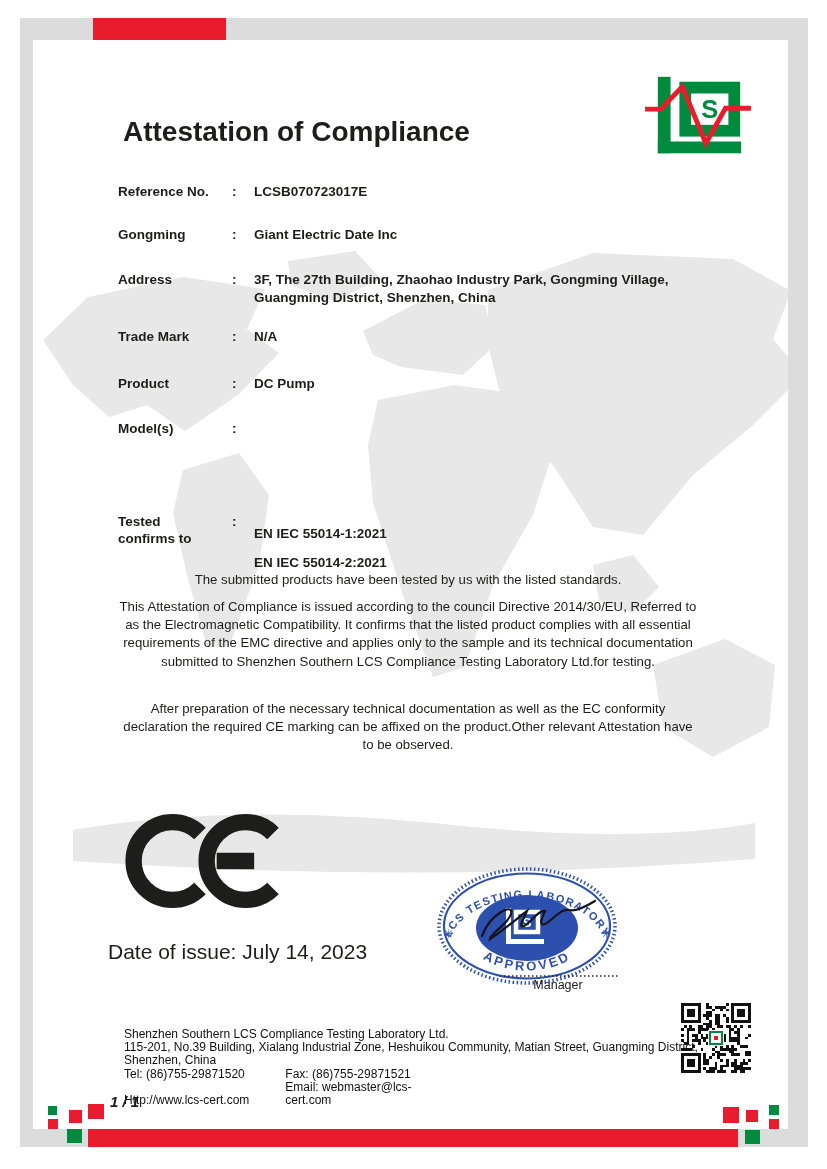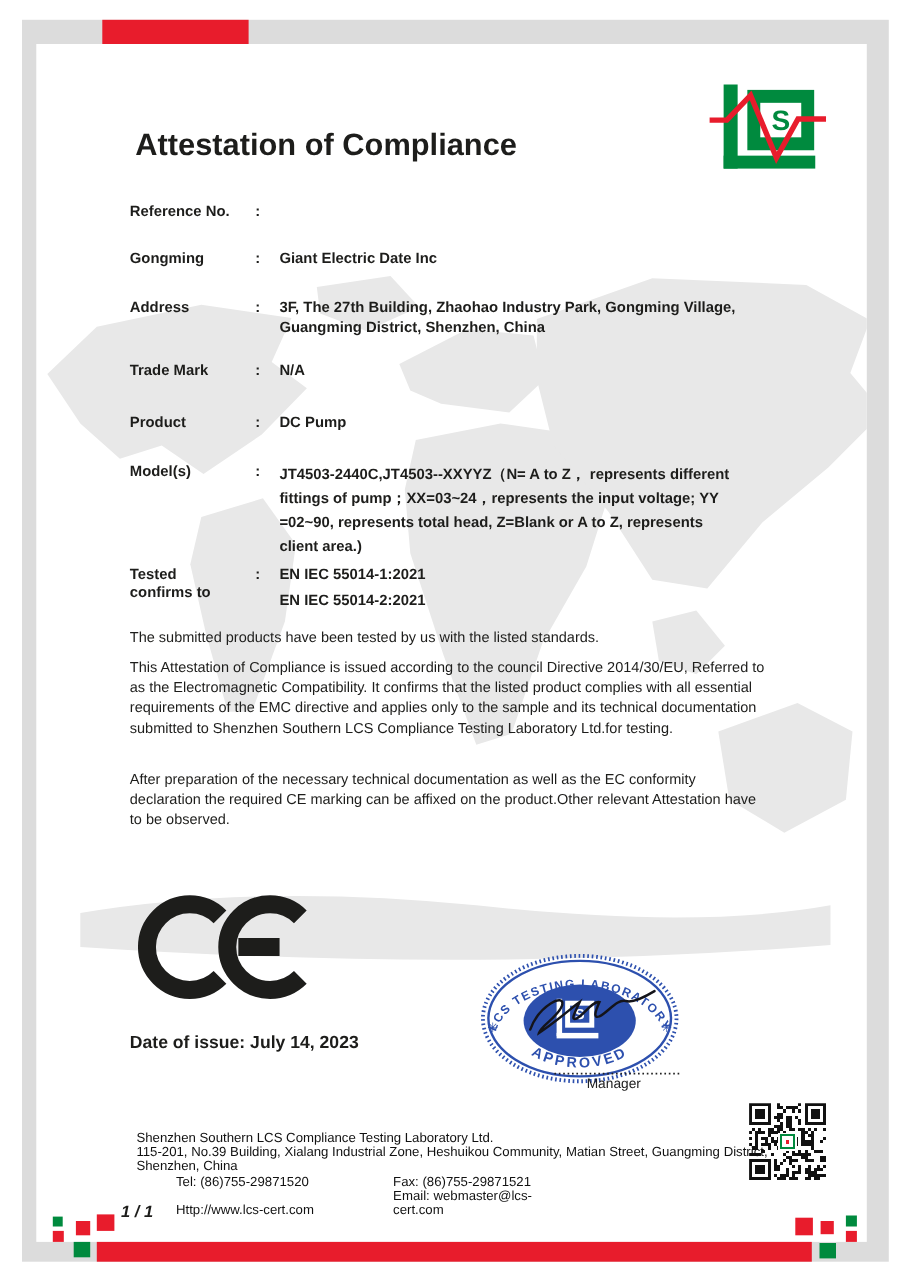--- a/index.html
+++ b/index.html
@@ -11,28 +11,28 @@
   .page{position:absolute;left:33px;top:40px;width:755px;height:1089px;background:#ffffff;}
   .map-svg{position:absolute;left:33px;top:245px;width:755px;height:630px;}
   .top-red-bar{position:absolute;left:93px;top:18px;width:133px;height:22px;background:#e81c2c;}
   .logo-svg{position:absolute;left:640px;top:68px;width:118px;height:98px;}
   .doc-title{position:absolute;left:123px;top:116px;font-size:28px;font-weight:bold;letter-spacing:0px;white-space:nowrap;}
   .field{position:absolute;left:118px;width:565px;display:grid;grid-template-columns:114px 22px auto;
          font-size:13.5px;font-weight:bold;line-height:17px;}
   .f-label div{line-height:17px;}
   .f-value div{line-height:18px;}
   .field.model .f-value div{line-height:22px;}
-  .field.tested .f-value div{line-height:17px;margin-bottom:7px;}
-  .para{position:absolute;left:118px;width:580px;font-size:13.2px;line-height:18.2px;}
+  .field.tested .f-value div{line-height:17px;margin-bottom:7px;margin-top:12px;}
+  .para{position:absolute;left:118px;width:580px;font-size:13.2px;line-height:18.2px;text-align:center;}
   .ce-svg{position:absolute;left:118px;top:812px;width:182px;height:98px;}
-  .date-line{position:absolute;left:118px;top:940px;font-size:16px;font-weight:bold;white-space:nowrap;}
+  .date-line{position:absolute;left:108px;top:940px;font-size:21px;font-weight:normal;white-space:nowrap;}
   .stamp-svg{position:absolute;left:432px;top:862px;width:190px;height:132px;}
   .qr-svg{position:absolute;left:681px;top:1003px;width:70px;height:70px;}
   .footer{position:absolute;left:124px;top:1028px;font-size:12px;line-height:13.2px;color:#111;}
-  .footer .cols span{display:inline-block;width:158px;margin-left:36px;}
+  .footer .cols span{display:inline-block;width:158px;}
   .page-num{position:absolute;left:110px;top:1093px;font-size:15px;font-weight:bold;font-style:italic;}
   .sq{position:absolute;}
   .sq.red{background:#e81c2c;} .sq.green{background:#008a3e;}
   .bottom-red-bar{position:absolute;left:88px;top:1129px;width:650px;height:18px;background:#e81c2c;}
 </style>
 </head>
 <body>
 
 <div class="canvas">
 
@@ -63,20 +63,23 @@
     <polyline points="5,42 21,42 43,19 67,77 87,41 113,41" fill="none" stroke="#e81c2c" stroke-width="5"></polyline>
   </svg>
 
   <div class="doc-title">Attestation of Compliance</div>
 
   <div class="field" style="top:183px">
     <div class="f-label">
         <div>Reference No.</div>
       </div>
     <div class="f-colon">:</div>
+    <div class="f-value">
+        <div>LCSB070723017E</div>
+      </div>
   </div>
 
   <div class="field" style="top:226px">
     <div class="f-label">
         <div>Gongming</div>
       </div>
     <div class="f-colon">:</div>
     <div class="f-value">
         <div>Giant Electric Date Inc</div>
       </div>
@@ -111,26 +114,20 @@
     <div class="f-value">
         <div>DC Pump</div>
       </div>
   </div>
 
   <div class="field model" style="top:420px">
     <div class="f-label">
         <div>Model(s)</div>
       </div>
     <div class="f-colon">:</div>
-    <div class="f-value">
-      <div>JT4503-2440C,JT4503--XXYYZ（N= A to Z， represents different</div>
-      <div>fittings of pump；XX=03~24，represents the input voltage; YY</div>
-      <div>=02~90, represents total head, Z=Blank or A to Z, represents</div>
-      <div>client area.)</div>
-    </div>
   </div>
 
   <div class="field tested" style="top:513px">
     <div class="f-label">
       <div>Tested</div>
       <div>confirms to</div>
     </div>
     <div class="f-colon">:</div>
     <div class="f-value">
       <div>EN IEC 55014-1:2021</div>

